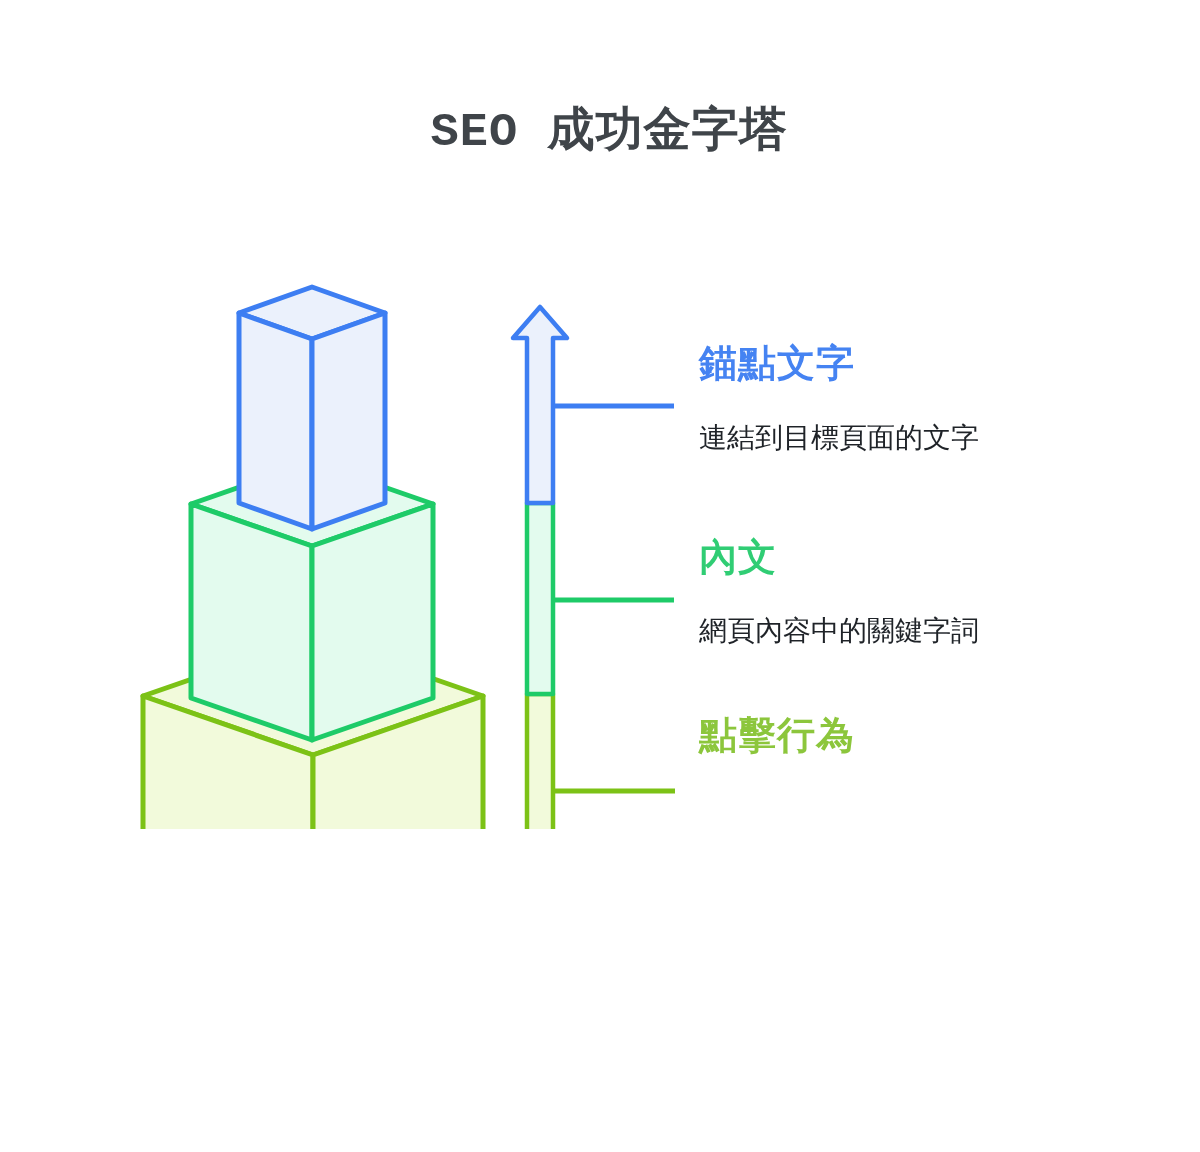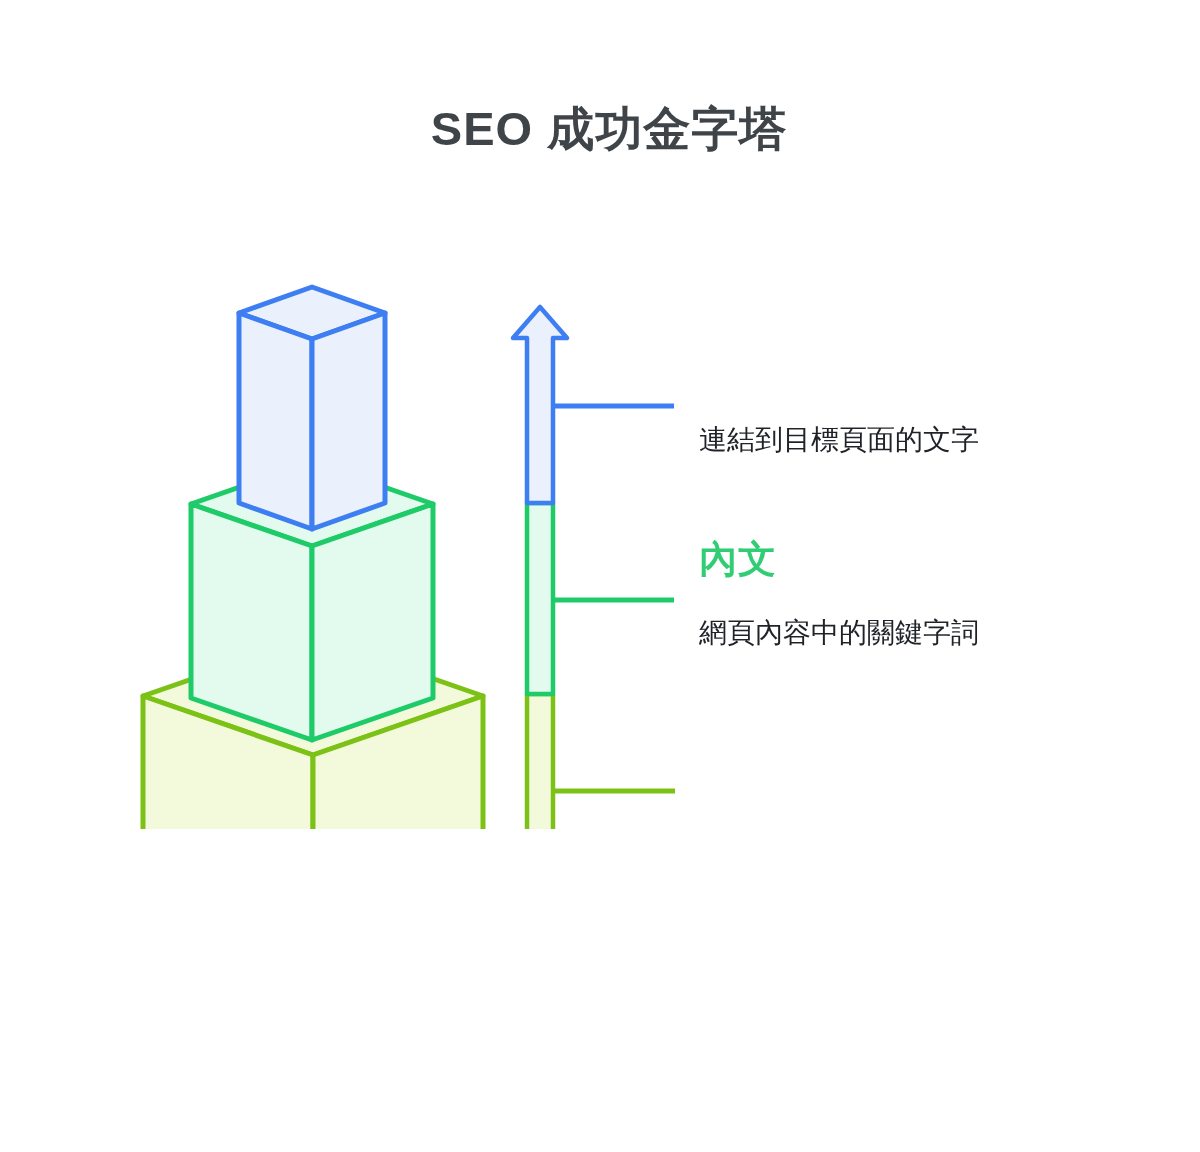--- a/index.html
+++ b/index.html
@@ -1,20 +1,20 @@
 <!DOCTYPE html>
 <html><head>
 <meta charset="utf-8">
 <style>
   html,body{margin:0;padding:0;background:#ffffff;}
   #canvas{
     position:relative;
     width:1200px;height:829px;
     background:#ffffff;
-    font-family:Liberation Sans, sans-serif;
+    font-family:Liberation Mono, monospace;
     overflow:hidden;
   }
   #diagram-svg{position:absolute;left:0;top:0;}
 
   .page-title{
     position:absolute;left:9px;top:98px;width:1200px;
     text-align:center;
     font-size:47px;font-weight:700;letter-spacing:1px;
     color:#3f4449;
   }
@@ -79,19 +79,21 @@
       <polygon class="arrow-seg blk-blue" points="540,307 567,338 553,338 553,503 527,503 527,338 513,338"></polygon>
     </g>
 
     <line class="tick tick-blue" x1="553" y1="406" x2="674" y2="406"></line>
     <line class="tick tick-green" x1="553" y1="600" x2="674" y2="600"></line>
     <line class="tick tick-lime" x1="553" y1="791" x2="675" y2="791"></line>
   </svg>
 
   <div class="page-title">SEO 成功金字塔</div>
 
+  <div class="legend-heading hd-blue">錨點文字</div>
   <div class="legend-desc ds-1">連結到目標頁面的文字</div>
 
   <div class="legend-heading hd-green">內文</div>
   <div class="legend-desc ds-2">網頁內容中的關鍵字詞</div>
 
+  <div class="legend-heading hd-lime">點擊行為</div>
 
 </div>
 
 </body></html>

